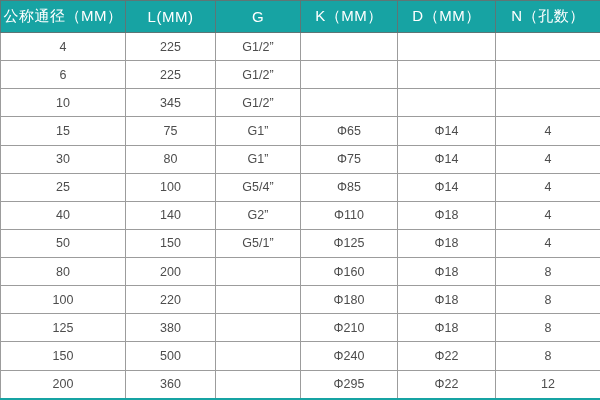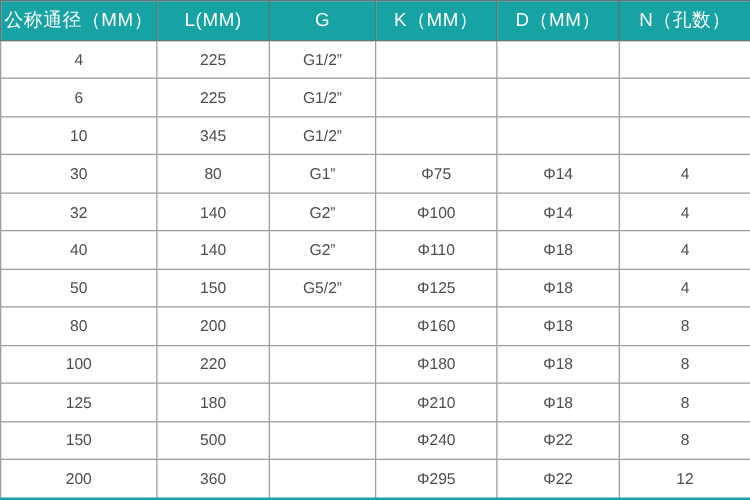--- a/index.html
+++ b/index.html
@@ -94,47 +94,55 @@
         </tr>
         <tr>
           <td>10</td>
           <td>345</td>
           <td>G1/2”</td>
           <td></td>
           <td></td>
           <td></td>
         </tr>
         <tr>
+          <td>15</td>
+          <td>75</td>
+          <td>G1”</td>
+          <td>Φ65</td>
+          <td>Φ14</td>
+          <td>4</td>
+        </tr>
+        <tr>
           <td>30</td>
           <td>80</td>
           <td>G1”</td>
           <td>Φ75</td>
           <td>Φ14</td>
           <td>4</td>
         </tr>
         <tr>
-          <td>32</td>
-          <td>140</td>
-          <td>G2”</td>
-          <td>Φ100</td>
+          <td>25</td>
+          <td>100</td>
+          <td>G5/4”</td>
+          <td>Φ85</td>
           <td>Φ14</td>
           <td>4</td>
         </tr>
         <tr>
           <td>40</td>
           <td>140</td>
           <td>G2”</td>
           <td>Φ110</td>
           <td>Φ18</td>
           <td>4</td>
         </tr>
         <tr>
           <td>50</td>
           <td>150</td>
-          <td>G5/2”</td>
+          <td>G5/1”</td>
           <td>Φ125</td>
           <td>Φ18</td>
           <td>4</td>
         </tr>
         <tr>
           <td>80</td>
           <td>200</td>
           <td></td>
           <td>Φ160</td>
           <td>Φ18</td>
@@ -143,21 +151,21 @@
         <tr>
           <td>100</td>
           <td>220</td>
           <td></td>
           <td>Φ180</td>
           <td>Φ18</td>
           <td>8</td>
         </tr>
         <tr>
           <td>125</td>
-          <td>180</td>
+          <td>380</td>
           <td></td>
           <td>Φ210</td>
           <td>Φ18</td>
           <td>8</td>
         </tr>
         <tr>
           <td>150</td>
           <td>500</td>
           <td></td>
           <td>Φ240</td>

